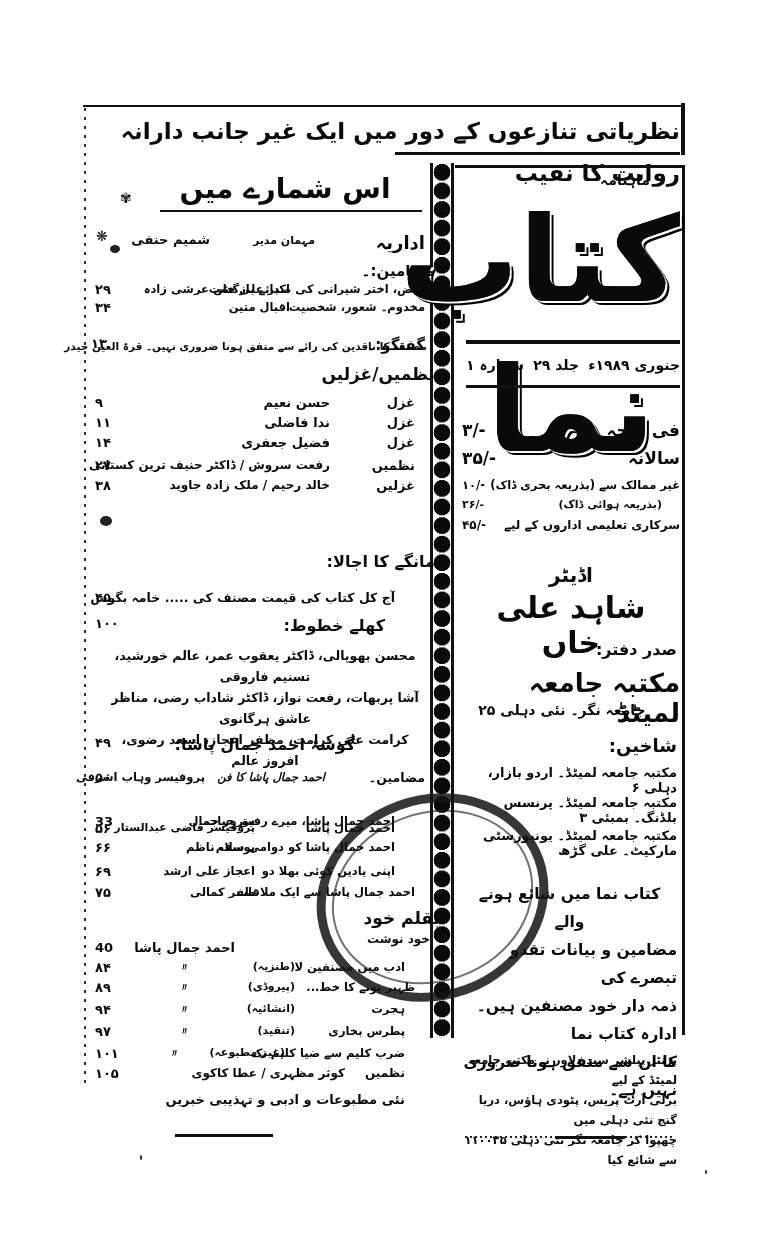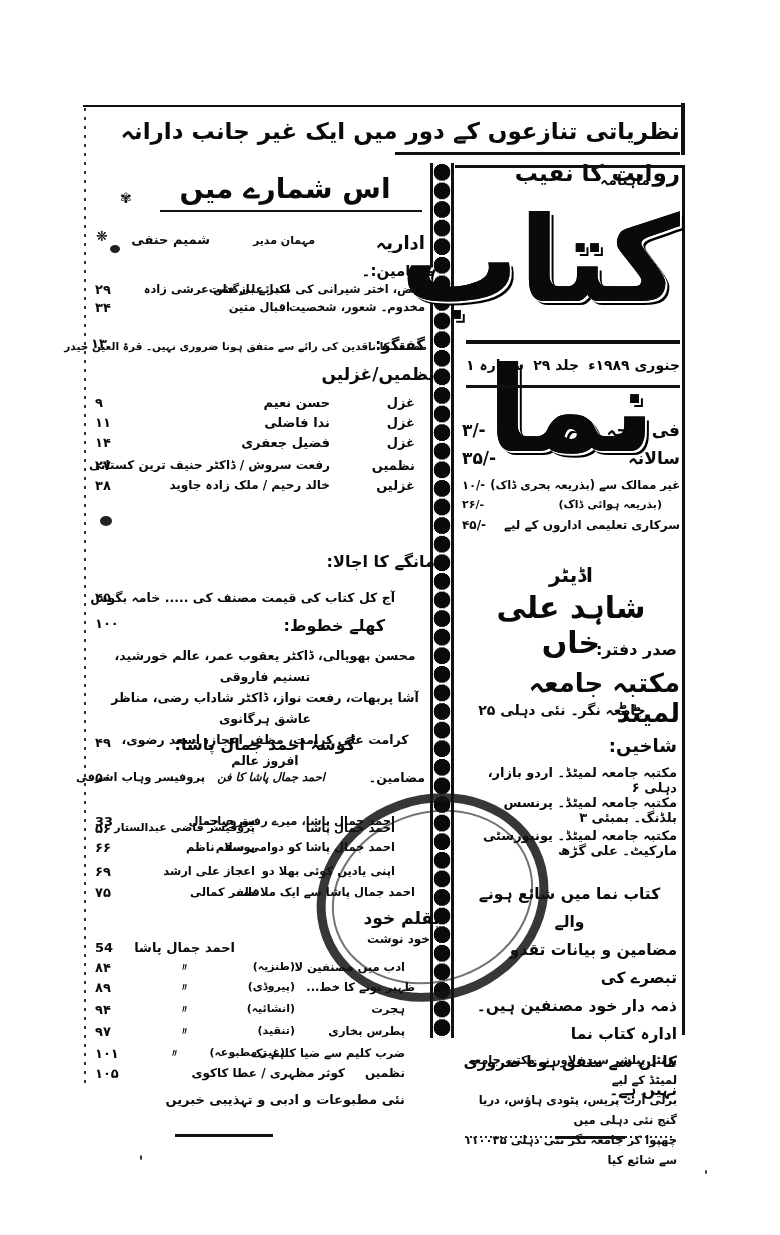--- a/index.html
+++ b/index.html
@@ -266,21 +266,21 @@
 <div class="row" style="top:885px;">
   <span class="num">۷۵</span>
   <span class="text" style="font-size:11.5px;right:10px;">احمد جمال پاشا سے ایک ملاقات</span>
   <span class="col2" style="right:170px;font-size:11.5px;">ظفر کمالی</span>
 </div>
 
 <div class="heading" style="right:340px;top:908px;font-size:17px;">بقلم خود</div>
 <div class="heading" style="right:350px;top:932px;font-size:12px;">خود نوشت</div>
 
 <div class="row" style="top:940px;">
-  <span class="num">54</span>
+  <span class="num">40</span>
   <span class="col2" style="right:190px;font-size:13px;">احمد جمال پاشا</span>
 </div>
 <div class="row" style="top:960px;">
   <span class="num">۸۴</span>
   <span class="text" style="font-size:11.5px;right:20px;">ادب میں مصنفین لا</span>
   <span class="col2" style="right:130px;font-size:11px;">(طنزیہ)</span>
   <span class="col2" style="right:235px;font-size:11px;">〃</span>
 </div>
 <div class="row" style="top:980px;">
   <span class="num">۸۹</span>

